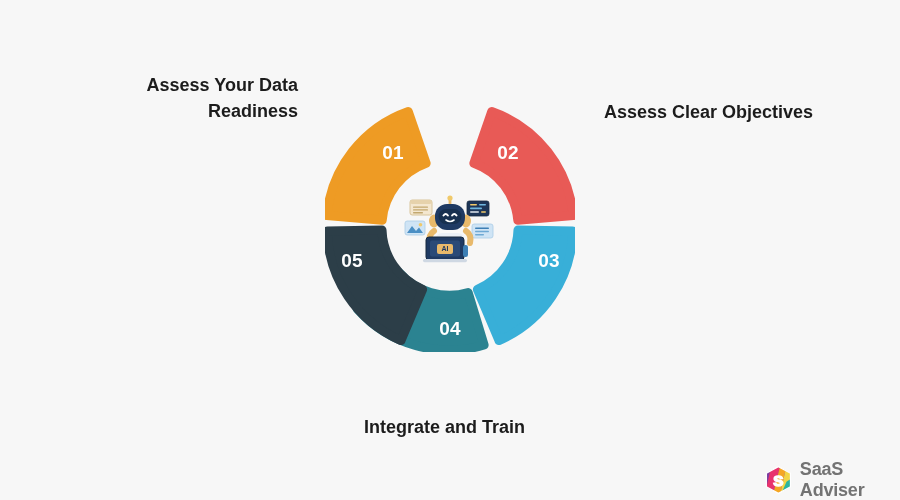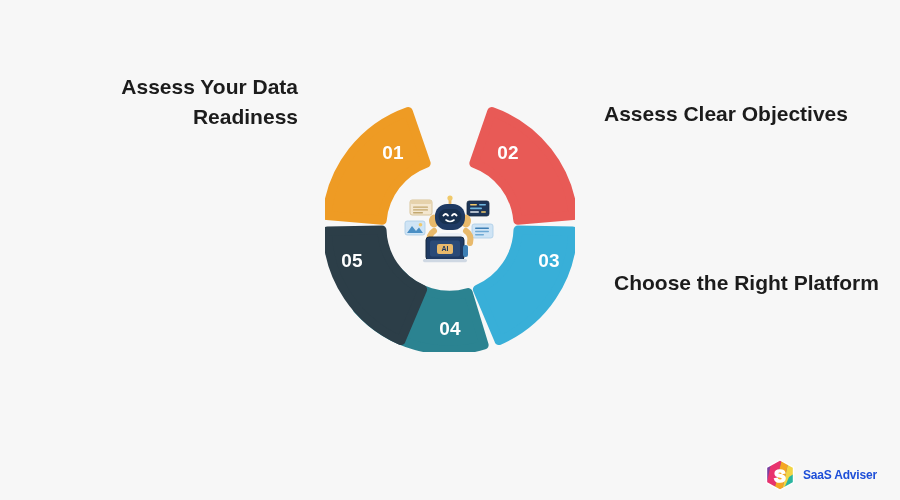--- a/index.html
+++ b/index.html
@@ -46,21 +46,21 @@
     left: 404px;
     top: 193px;
     width: 92px;
     height: 70px;
   }
 
   
   .step-label {
     position: absolute;
     font-family: "Liberation Sans", sans-serif;
-    font-size: 21px;
+    font-size: 18px;
     font-weight: bold;
     color: #1c1c1c;
     line-height: 1.45;
     white-space: pre-line;
   }
   .label-01 {
     right: 602px;
     top: 72px;
     text-align: right;
     width: 230px;
@@ -91,23 +91,23 @@
     position: absolute;
     left: 765px;
     top: 459px;
     display: flex;
     align-items: center;
     gap: 8px;
   }
   .brand-mark { display: block; }
   .brand-text {
     font-family: "Liberation Sans", sans-serif;
-    font-size: 12px;
+    font-size: 18px;
     font-weight: bold;
-    color: #1d4ed8;
+    color: #737373;
     letter-spacing: -0.2px;
   }
 </style>
 </head>
 <body>
 
 <div id="infographic">
 
   <div class="donut-wrap">
     <svg class="donut-svg" width="250" height="250" viewBox="0 0 250 250">
@@ -225,22 +225,22 @@
 
       <rect x="59" y="52" width="5" height="12" rx="2.2" fill="#3d7fb5"></rect>
     </svg>
   </div>
 
   <div class="step-label label-01">Assess Your Data
 Readiness</div>
 
   <div class="step-label label-02">Assess Clear Objectives</div>
 
-  <div class="step-label label-03">Choose the Right Platform</div>
-
+
+  <div class="step-label label-04">Integrate and Train</div>
 
 
   <div class="brand">
     <svg class="brand-mark" width="30" height="32" viewBox="0 0 30 32">
       <defs>
         <clipPath id="hexClip">
           <polygon points="15,1 28.5,8.5 28.5,23.5 15,31 1.5,23.5 1.5,8.5"></polygon>
         </clipPath>
       </defs>
       <g clip-path="url(#hexClip)">

